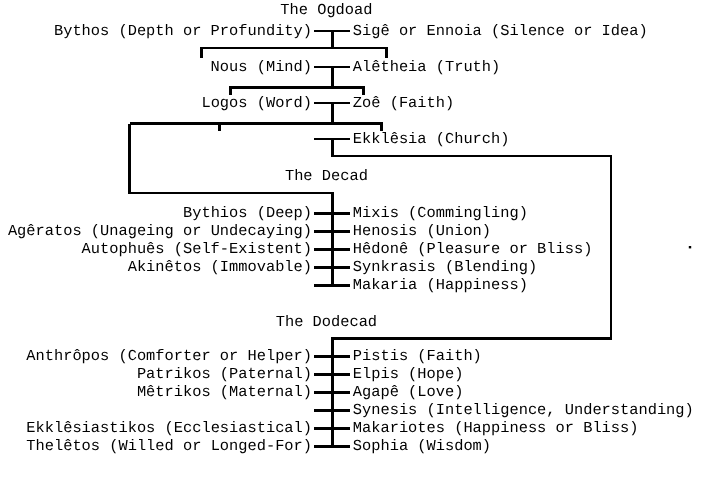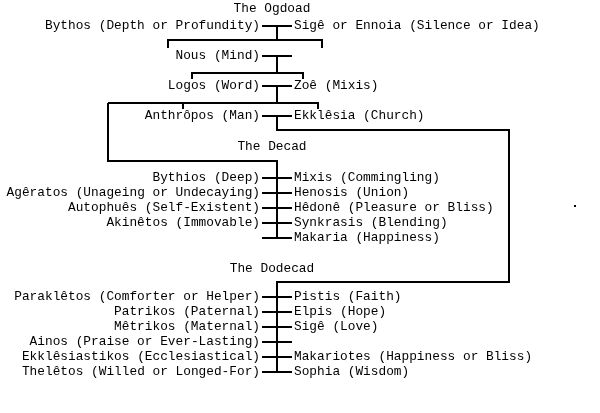--- a/index.html
+++ b/index.html
@@ -58,41 +58,41 @@
     <path d="M262,372 H292"></path>
   </svg>
 
   <div class="title" style="top:2px">The Ogdoad</div>
   <div class="title" style="top:140px">The Decad</div>
   <div class="title" style="top:262px">The Dodecad</div>
 
   <div class="lt" style="top:19px">Bythos (Depth or Profundity)</div>
   <div class="rt" style="top:19px">Sigê or Ennoia (Silence or Idea)</div>
   <div class="lt" style="top:49px">Nous (Mind)</div>
+  <div class="rt" style="top:49px">Alêtheia (Truth)</div>
   <div class="lt" style="top:79px">Logos (Word)</div>
-  <div class="rt" style="top:79px">Zoê (Mixis)</div>
-  <div class="lt" style="top:109px">Anthrôpos (Man)</div>
+  <div class="rt" style="top:79px">Zoê (Faith)</div>
   <div class="rt" style="top:109px">Ekklêsia (Church)</div>
 
   <div class="lt" style="top:171px">Bythios (Deep)</div>
   <div class="rt" style="top:171px">Mixis (Commingling)</div>
   <div class="lt" style="top:186px">Agêratos (Unageing or Undecaying)</div>
   <div class="rt" style="top:186px">Henosis (Union)</div>
   <div class="lt" style="top:201px">Autophuês (Self-Existent)</div>
   <div class="rt" style="top:201px">Hêdonê (Pleasure or Bliss)</div>
   <div class="lt" style="top:216px">Akinêtos (Immovable)</div>
   <div class="rt" style="top:216px">Synkrasis (Blending)</div>
   <div class="rt" style="top:231px">Makaria (Happiness)</div>
 
-  <div class="lt" style="top:290px">Paraklêtos (Comforter or Helper)</div>
+  <div class="lt" style="top:290px">Anthrôpos (Comforter or Helper)</div>
   <div class="rt" style="top:290px">Pistis (Faith)</div>
   <div class="lt" style="top:305px">Patrikos (Paternal)</div>
   <div class="rt" style="top:305px">Elpis (Hope)</div>
   <div class="lt" style="top:320px">Mêtrikos (Maternal)</div>
-  <div class="rt" style="top:320px">Sigê (Love)</div>
-  <div class="lt" style="top:335px">Ainos (Praise or Ever-Lasting)</div>
+  <div class="rt" style="top:320px">Agapê (Love)</div>
+  <div class="rt" style="top:335px">Synesis (Intelligence, Understanding)</div>
   <div class="lt" style="top:350px">Ekklêsiastikos (Ecclesiastical)</div>
   <div class="rt" style="top:350px">Makariotes (Happiness or Bliss)</div>
   <div class="lt" style="top:365px">Thelêtos (Willed or Longed-For)</div>
   <div class="rt" style="top:365px">Sophia (Wisdom)</div>
 
   <div class="dot"></div>
 </div>
 
 </body></html>

